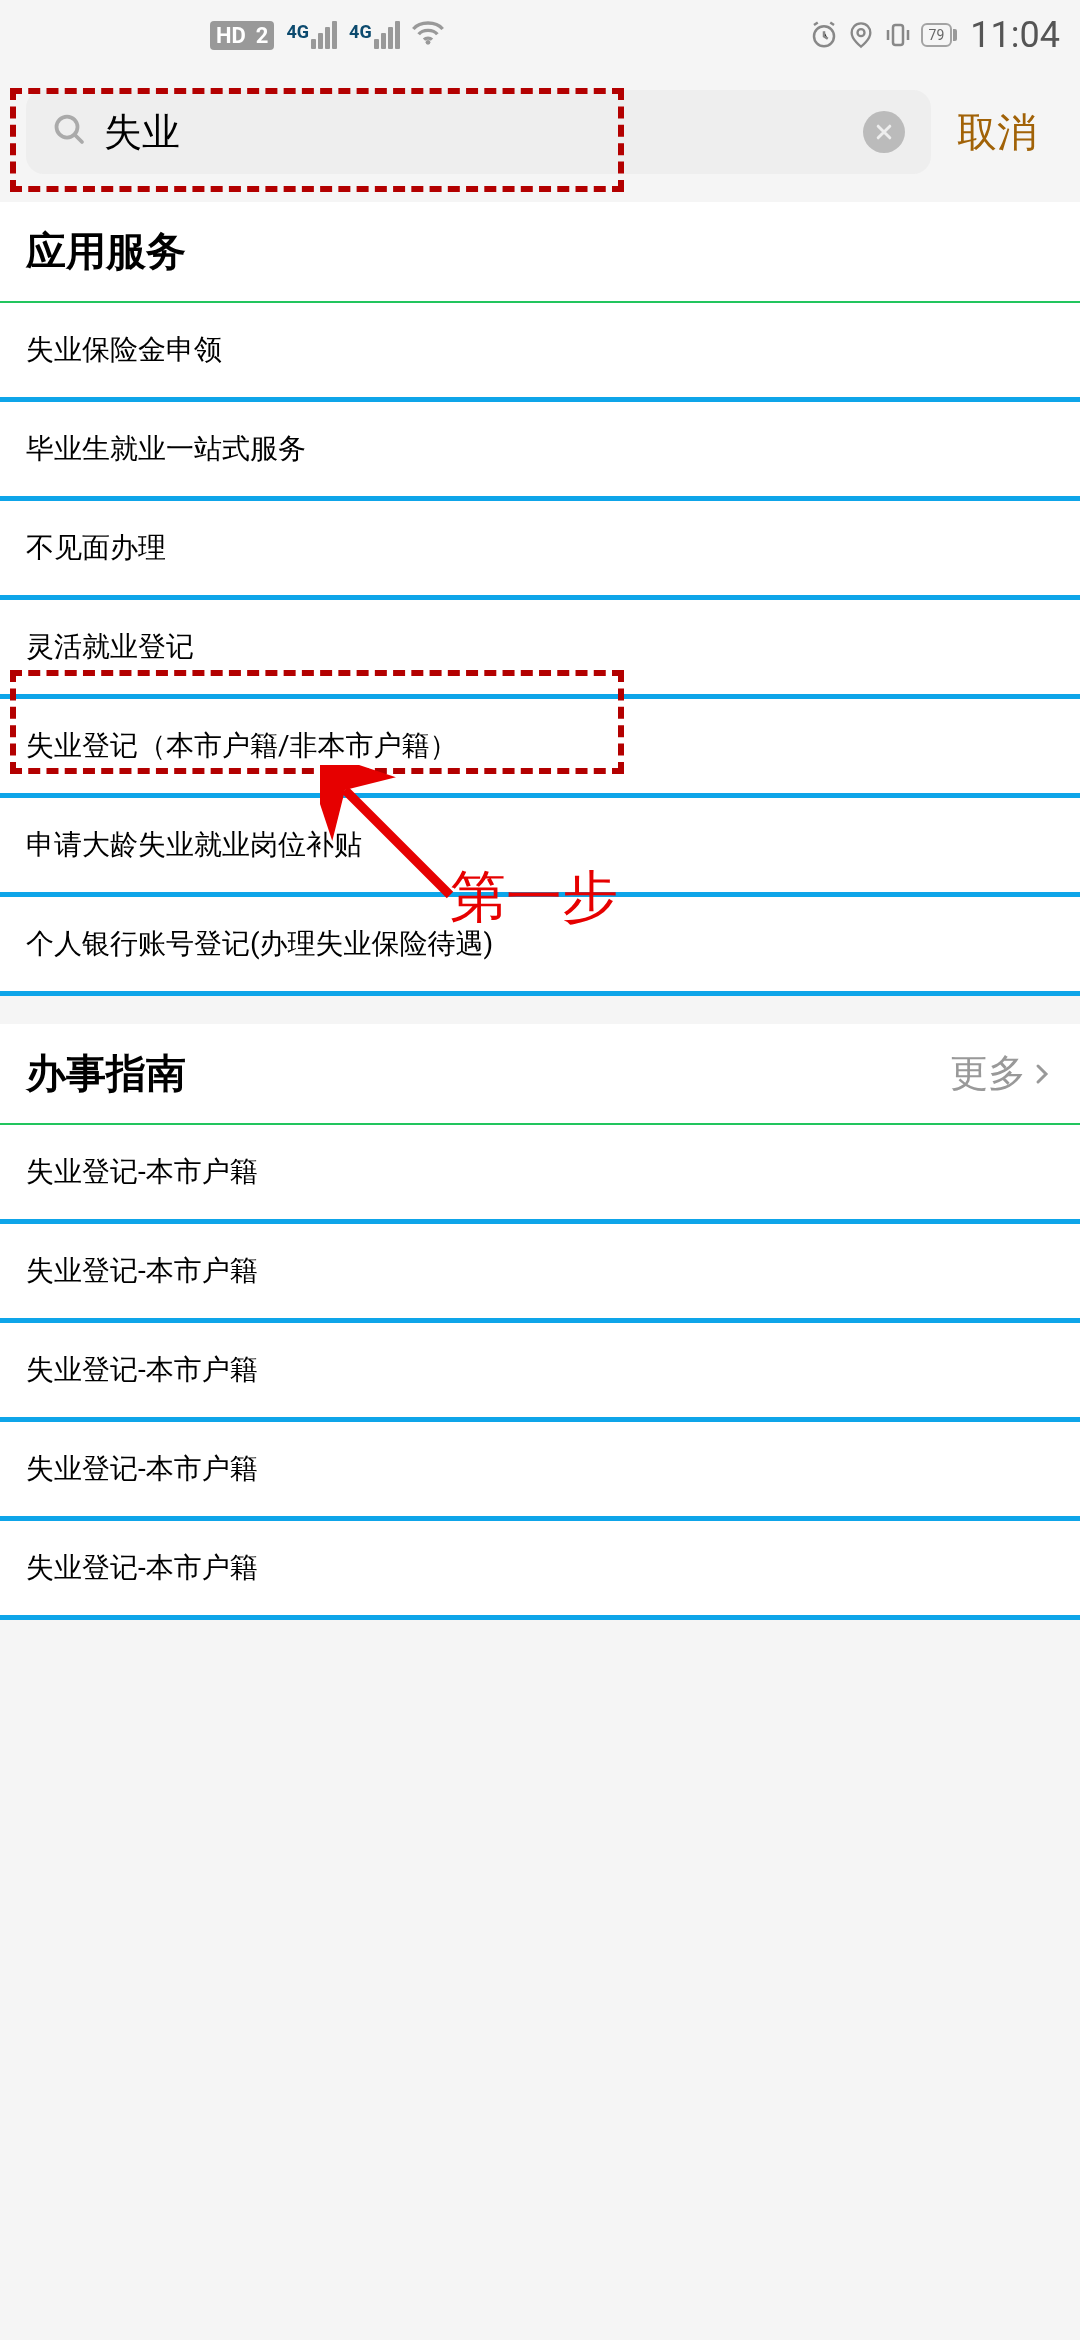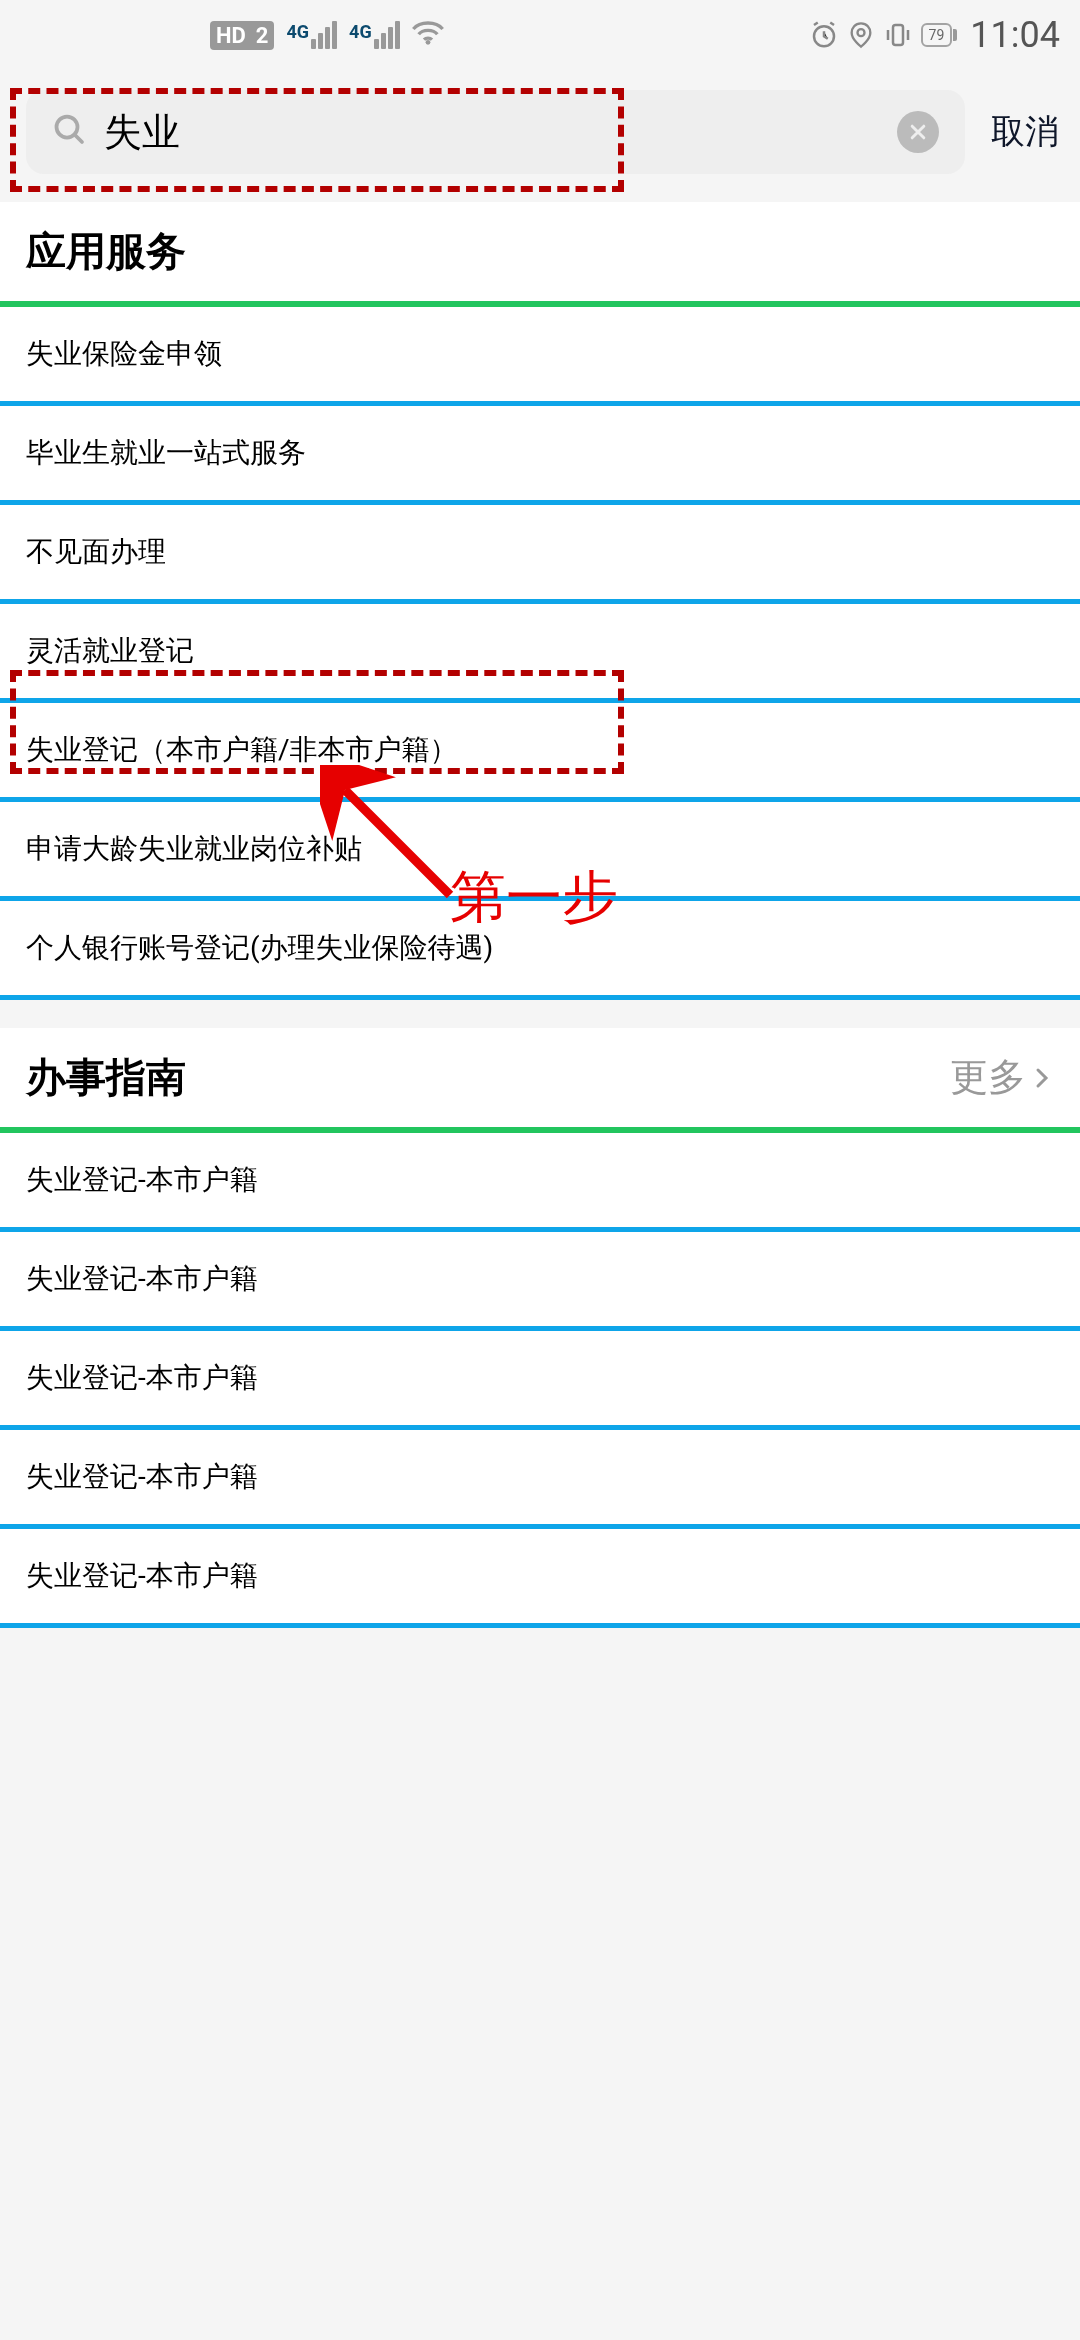--- a/index.html
+++ b/index.html
@@ -106,21 +106,21 @@
       background: #999;
       border-radius: 0 2px 2px 0;
     }
     .time-text {
       font-size: 36px;
       color: #555;
       margin-left: 10px;
     }
     .search-area {
       position: relative;
-      padding: 20px 21px 28px 26px;
+      padding: 20px 43px 28px 26px;
       display: flex;
       align-items: center;
       gap: 26px;
     }
     .search-box {
       flex: 1;
       background: #eeeeee;
       border-radius: 18px;
       height: 84px;
       display: flex;
@@ -144,40 +144,40 @@
       height: 42px;
       background: #bbb;
       border-radius: 50%;
       display: flex;
       align-items: center;
       justify-content: center;
       color: #eee;
       font-size: 26px;
     }
     .cancel-text {
-      font-size: 34px;
-      color: #0f172a;
+      font-size: 40px;
+      color: #a16207;
     }
     .annotation-box-1 {
       position: absolute;
       top: 88px;
       left: 10px;
       width: 614px;
       height: 104px;
       border: 6px dashed #b30000;
       pointer-events: none;
       z-index: 10;
     }
     .section-header {
       padding: 22px 26px;
       font-size: 40px;
       font-weight: bold;
       color: #000;
       background: #fff;
-      border-bottom: 6px solid #22c55e;
+      border-bottom: 2px solid #22c55e;
     }
     .section-header.guide {
       display: flex;
       justify-content: space-between;
       align-items: center;
       margin-top: 28px;
     }
     .more-link {
       display: flex;
       align-items: center;

